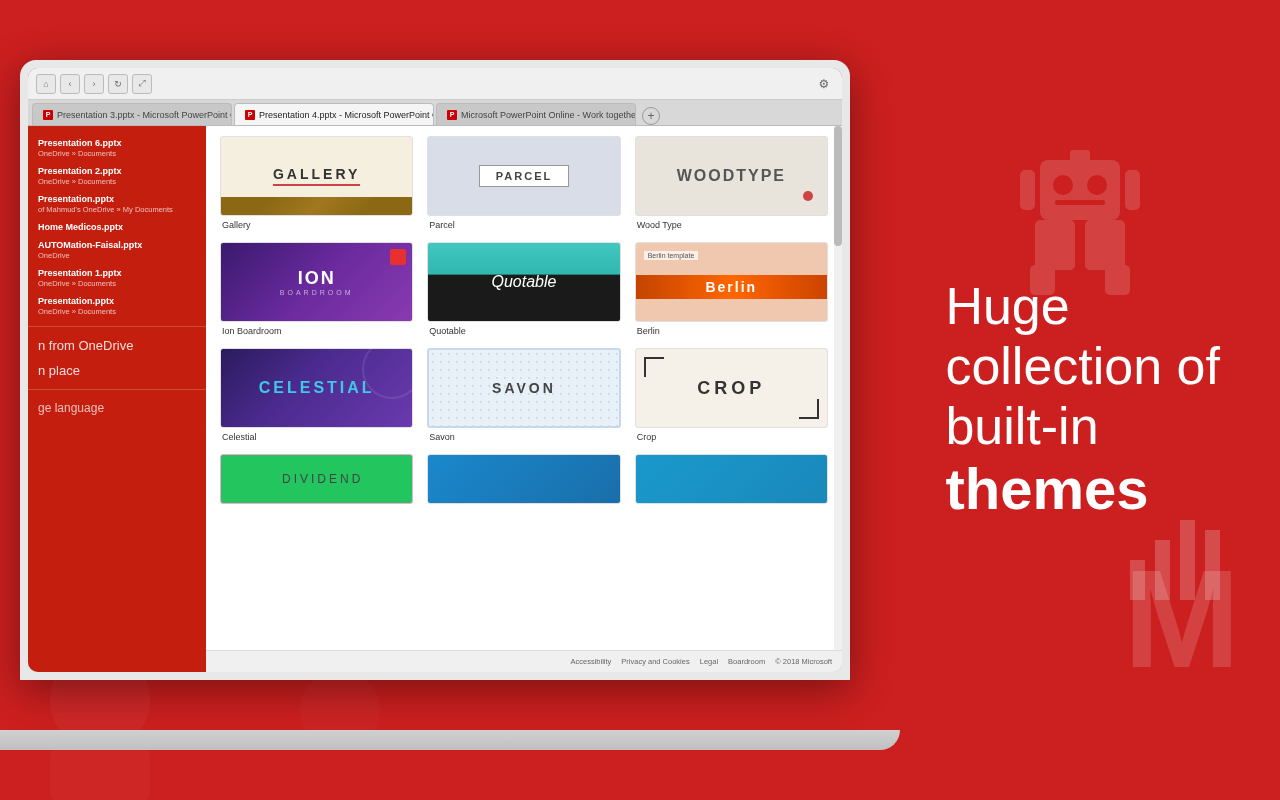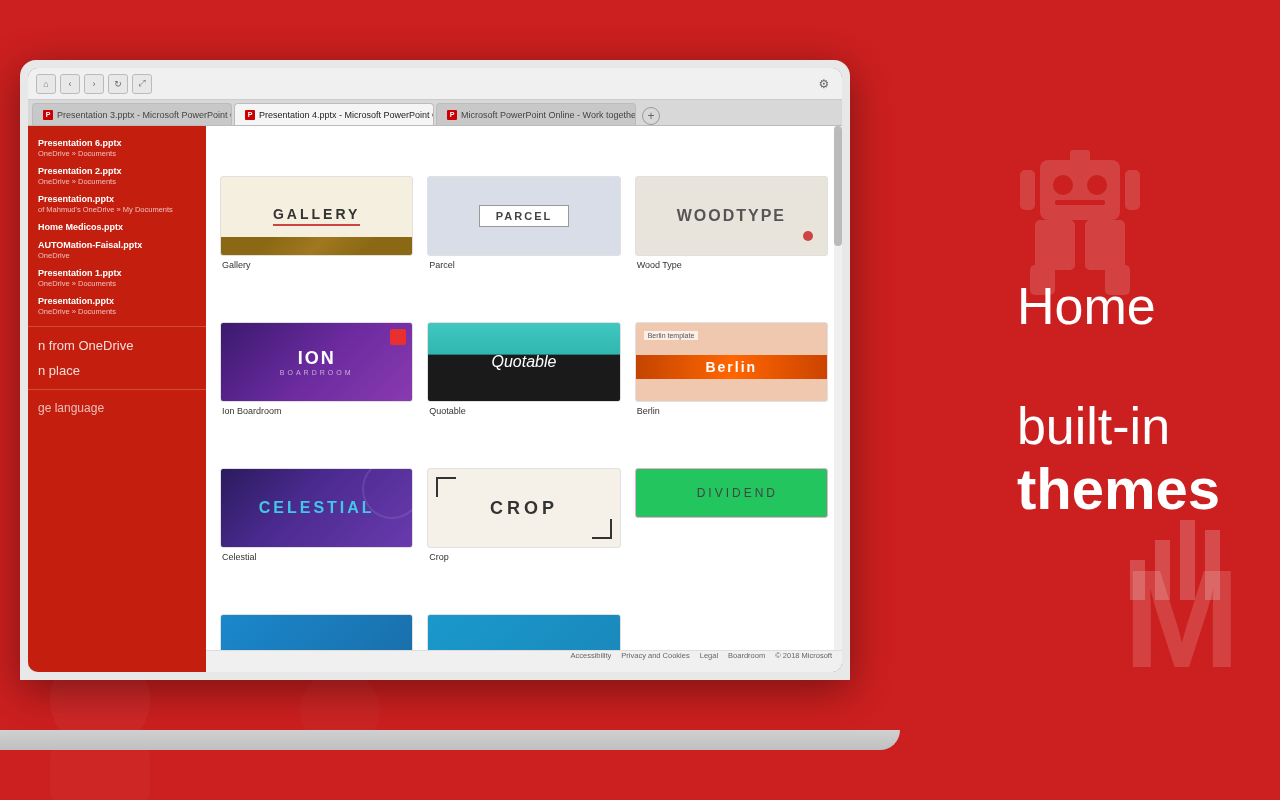--- a/index.html
+++ b/index.html
@@ -216,21 +216,20 @@
 
     
     .theme-grid {
       display: grid;
       grid-template-columns: repeat(3, 1fr);
       gap: 12px 14px;
     }
 
     .theme-item {
       cursor: pointer;
-      margin-top: 40px;
     }
 
     .theme-thumbnail {
       width: 100%;
       height: 80px;
       border-radius: 3px;
       overflow: hidden;
       border: 1px solid #e0e0e0;
       position: relative;
     }
@@ -485,20 +484,21 @@
     .theme-blue2 {
       background: linear-gradient(135deg, #1a99cc, #1a88bb);
     }
 
     
     .browser-footer {
       background: #f0f0f0;
       border-top: 1px solid #ddd;
       height: 22px;
       display: flex;
+      align-items: center;
       justify-content: flex-end;
       padding: 0 10px;
       gap: 10px;
       font-size: 7.5px;
       color: #666;
       position: absolute;
       bottom: 0;
       left: 0;
       right: 0;
     }
@@ -762,20 +762,27 @@
 
               <div class="theme-item">
                 <div class="theme-thumbnail theme-celestial">
                   <div class="theme-celestial-swirl"></div>
                   <div class="theme-celestial-swirl" style="width:100px;height:100px;top:-20px;right:-20px;opacity:0.05"></div>
                   <div class="theme-celestial-title">CELESTIAL</div>
                 </div>
                 <div class="theme-name">Celestial</div>
               </div>
 
+              <div class="theme-item">
+                <div class="theme-thumbnail theme-savon">
+                  <div class="theme-savon-pattern"></div>
+                  <div class="theme-savon-title">SAVON</div>
+                </div>
+                <div class="theme-name">Savon</div>
+              </div>
 
               <div class="theme-item">
                 <div class="theme-thumbnail theme-crop">
                   <div class="theme-crop-corner-tl"></div>
                   <div class="theme-crop-corner-br"></div>
                   <div class="theme-crop-title">CROP</div>
                 </div>
                 <div class="theme-name">Crop</div>
               </div>
 
@@ -809,18 +816,18 @@
           </div>
         </div>
       </div>
     </div>
   </div>
   <div class="laptop-base"></div>
 </div>
 
 <div class="right-content">
   <div class="tagline">
-    <span>Home</span><br>
-    <br>
+    <span>Huge</span><br>
+    <span>collection of</span><br>
     <span>built-in</span><br>
     <span class="tagline-bold">themes</span>
   </div>
 </div>
 
 </body></html>

